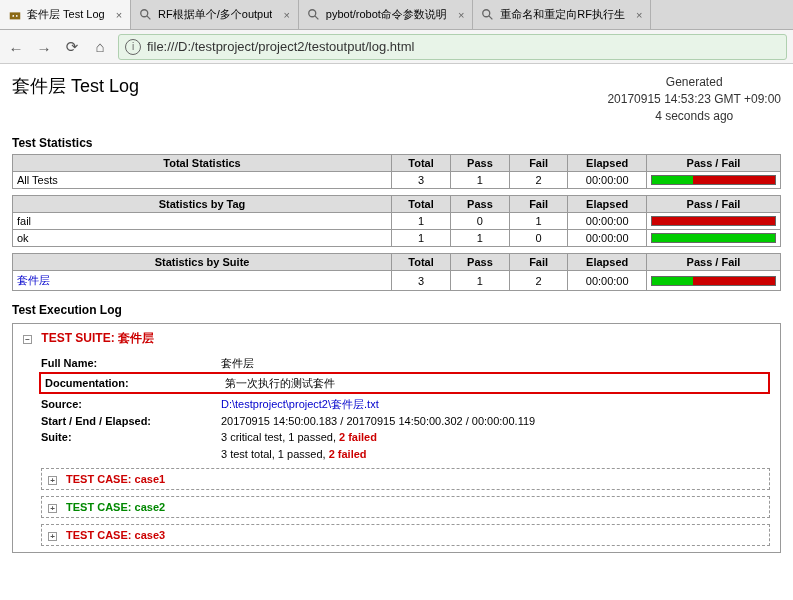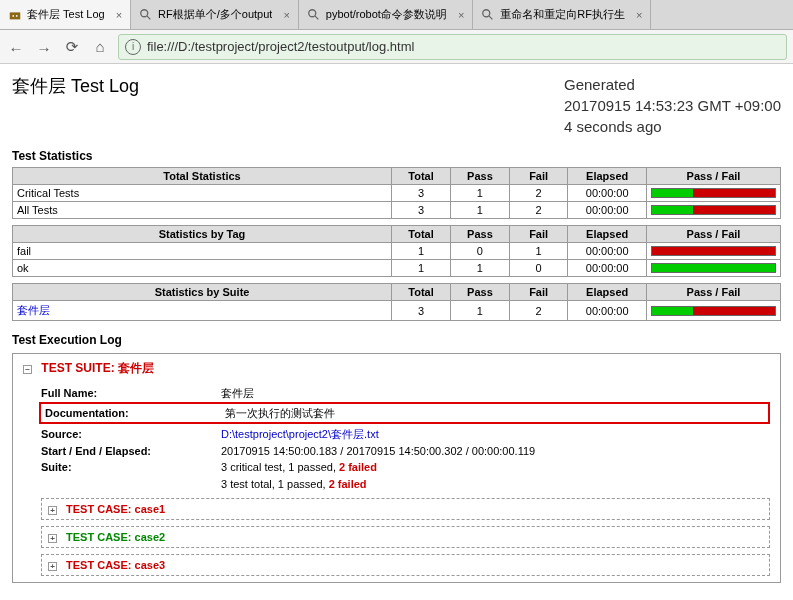--- a/index.html
+++ b/index.html
@@ -15,21 +15,21 @@
 
 .nav-bar { display: flex; align-items: center; background: #f5f5f5; height: 34px; padding: 0 6px; gap: 8px; border-bottom: 1px solid #ccc; }
 .nav-btn { width: 20px; height: 20px; display: flex; align-items: center; justify-content: center; color: #555; font-size: 15px; }
 .url-bar { flex: 1; background: #e8f4e8; border: 1px solid #b0d0b0; border-radius: 3px; height: 26px; display: flex; align-items: center; padding: 0 6px; gap: 6px; font-size: 13px; color: #333; }
 .url-info { width: 16px; height: 16px; border: 1.5px solid #666; border-radius: 50%; display: flex; align-items: center; justify-content: center; font-size: 10px; color: #666; }
 
 
 .content { padding: 10px 12px; }
 .header-row { display: flex; justify-content: space-between; align-items: flex-start; }
 .page-title { font-size: 18px; font-weight: normal; }
-.generated { text-align: left; font-size: 15px; color: #333; line-height: 1.4; }
+.generated { text-align: center; font-size: 12px; color: #333; line-height: 1.4; }
 
 .section-title { font-size: 12px; font-weight: bold; margin-top: 12px; margin-bottom: 4px; }
 
 table.stats { width: 100%; border-collapse: collapse; border: 1px solid #999; font-size: 11px; margin-bottom: 6px; }
 table.stats th { background: #ddd; border: 1px solid #999; padding: 2px 8px; font-weight: bold; text-align: center; }
 table.stats td { border: 1px solid #999; padding: 2px 4px; text-align: center; }
 table.stats td.name { text-align: left; }
 table.stats th.name { width: 400px; }
 table.stats th.num { width: 60px; }
 table.stats th.elapsed { width: 80px; }
@@ -121,33 +121,20 @@
     <tbody>
         <tr>
       <th class="name">Total Statistics</th>
       <th class="num">Total</th>
       <th class="num">Pass</th>
       <th class="num">Fail</th>
       <th class="elapsed">Elapsed</th>
       <th class="pf">Pass / Fail</th>
     </tr>
     <tr>
-      <td class="name">Critical Tests</td>
-      <td>3</td>
-      <td>1</td>
-      <td>2</td>
-      <td>00:00:00</td>
-      <td>
-            <div class="passfail-bar">
-              <div class="bar-pass" style="width:33%"></div>
-              <div class="bar-fail" style="width:67%"></div>
-            </div>
-          </td>
-    </tr>
-    <tr>
       <td class="name">All Tests</td>
       <td>3</td>
       <td>1</td>
       <td>2</td>
       <td>00:00:00</td>
       <td>
             <div class="passfail-bar">
               <div class="bar-pass" style="width:33%"></div>
               <div class="bar-fail" style="width:67%"></div>
             </div>

